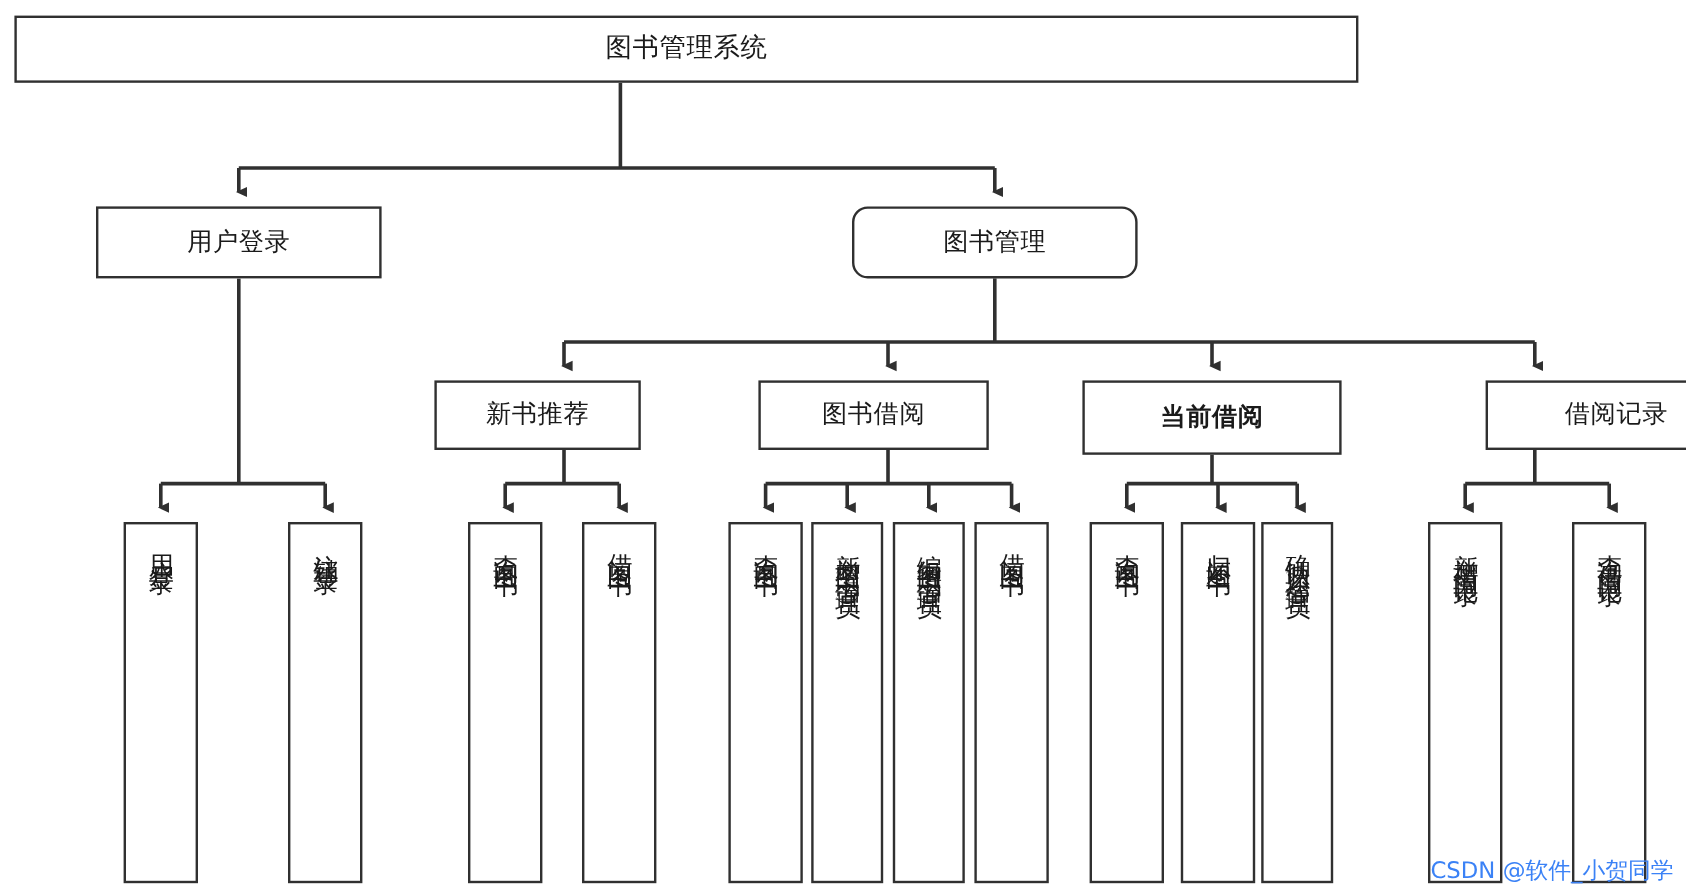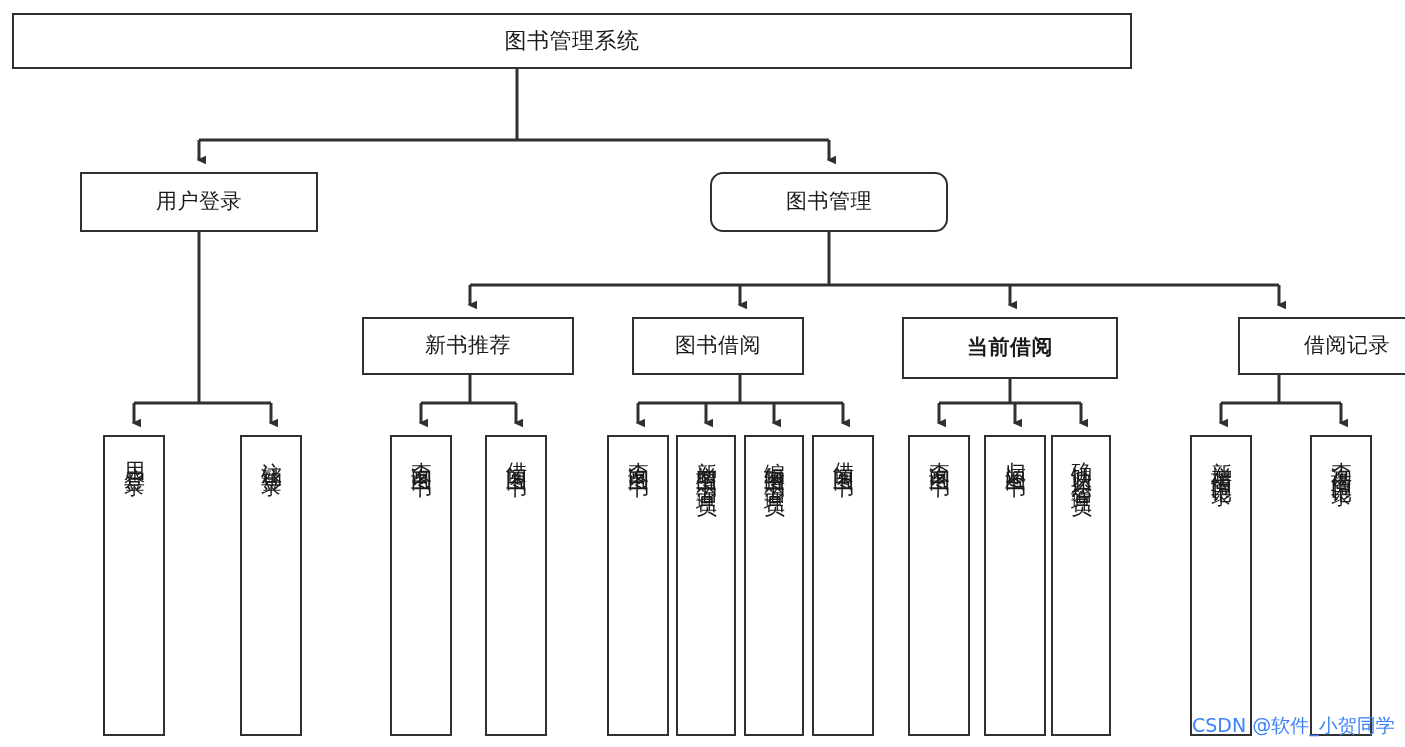--- a/index.html
+++ b/index.html
@@ -123,24 +123,24 @@
   <div id="nodes-layer">
       <div class="node horiz root" style="left: 12px; top: 13px; width: 1120px; height: 56px;">
         <span class="node-label">图书管理系统</span>
       </div>
       <div class="node horiz" style="left: 80px; top: 172px; width: 238px; height: 60px;">
         <span class="node-label">用户登录</span>
       </div>
       <div class="node horiz" style="left: 710px; top: 172px; width: 238px; height: 60px; border-radius: 13px;">
         <span class="node-label">图书管理</span>
       </div>
-      <div class="node horiz" style="left: 362px; top: 317px; width: 212px; height: 58px;">
+      <div class="node horiz" style="left: 362px; top: 317px; width: 172px; height: 58px;">
         <span class="node-label">新书推荐</span>
       </div>
-      <div class="node horiz" style="left: 632px; top: 317px; width: 172px; height: 58px;">
+      <div class="node horiz" style="left: 632px; top: 317px; width: 192px; height: 58px;">
         <span class="node-label">图书借阅</span>
       </div>
       <div class="node horiz" style="left: 902px; top: 317px; width: 216px; height: 62px; font-weight: bold;">
         <span class="node-label">当前借阅</span>
       </div>
       <div class="node horiz" style="left: 1238px; top: 317px; width: 218px; height: 58px;">
         <span class="node-label">借阅记录</span>
       </div>
       <div class="node vert" style="left: 103px; top: 435px; width: 62px; height: 301px;">
         <span class="node-label">用户登录</span>

